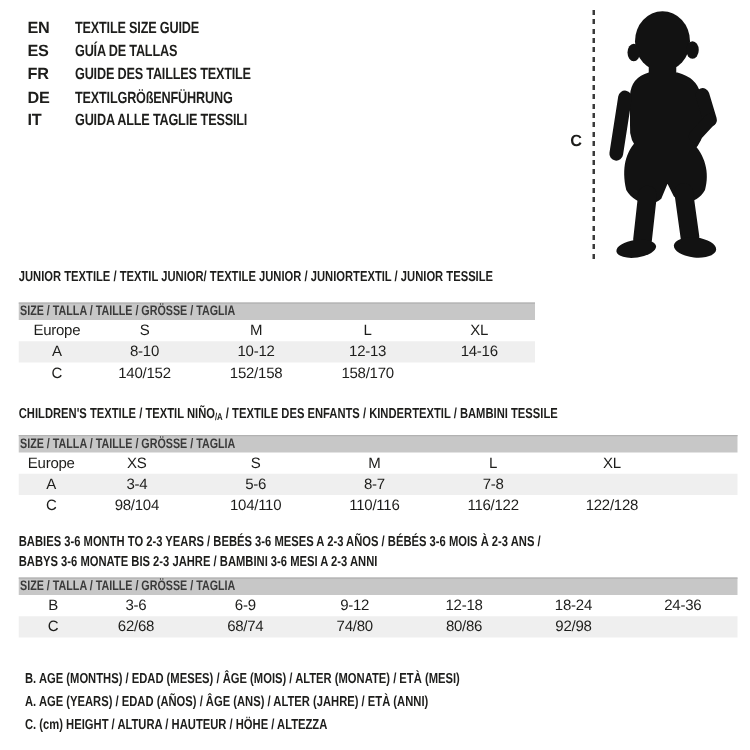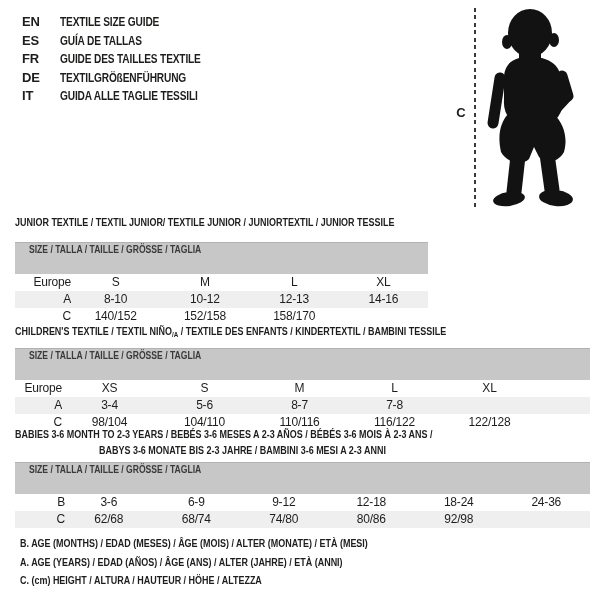--- a/index.html
+++ b/index.html
@@ -22,29 +22,29 @@
   
   .dash-line{position:absolute;left:474px;top:8px;width:2px;height:202px;
     background:repeating-linear-gradient(to bottom,var(--dash) 0 4px,transparent 4px 7.5px);}
   .height-label{position:absolute;left:453px;top:105px;width:16px;text-align:center;
     font-size:13px;font-weight:700;}
   .silhouette{position:absolute;left:484px;top:6px;width:104px;height:204px;}
   .silhouette path,.silhouette ellipse,.silhouette rect{fill:var(--silhouette);}
   .silhouette line{stroke:var(--silhouette);}
 
   
-  .tbl-title{position:absolute;left:15px;font-size:11.5px;font-weight:700;white-space:nowrap;text-align:center;}
+  .tbl-title{position:absolute;left:15px;font-size:11.5px;font-weight:700;white-space:nowrap;}
   .tbl-title .sub{font-size:8px;vertical-align:-2px;}
   .tbl{position:absolute;left:15px;}
-  .band{height:32px;background:var(--band-bg);border-top:1px solid #b2b2b2;
-    color:var(--band-text);font-size:11px;font-weight:700;line-height:13px;padding-left:14px;}
+  .band{height:14px;background:var(--band-bg);border-top:1px solid #b2b2b2;
+    color:var(--band-text);font-size:11px;font-weight:700;line-height:13px;padding-left:1px;}
   .row{display:grid;height:17px;font-size:12px;line-height:17px;letter-spacing:-0.2px;}
   .row.alt{background:var(--alt-row-bg);}
   .c{text-align:center;overflow:hidden;}
-  .lab{text-align:right;padding-left:5px;}
+  .lab{text-align:center;padding-left:5px;}
   .t1{width:413px;} .t1 .row{grid-template-columns:56px repeat(4,1fr);}
   .t2{width:575px;} .t2 .row{grid-template-columns:47px repeat(5,95px) 1fr;}
   .t3{width:575px;} .t3 .row{grid-template-columns:50px repeat(6,1fr);}
 
   
   .footnotes{position:absolute;left:20px;top:534px;}
   .footnote{font-size:11.5px;font-weight:700;line-height:18.7px;}
 
   .two-line{line-height:15.5px;}
 </style>

